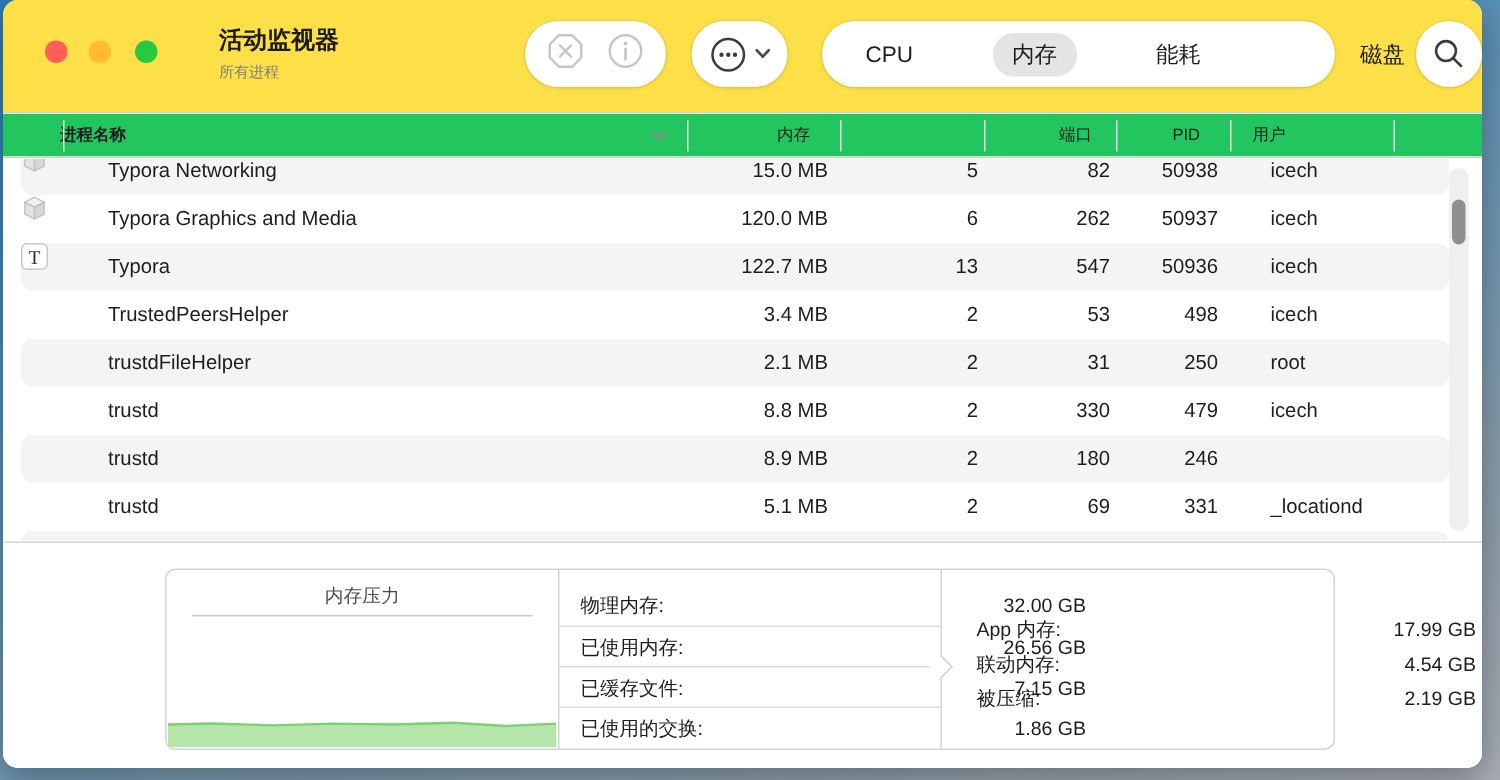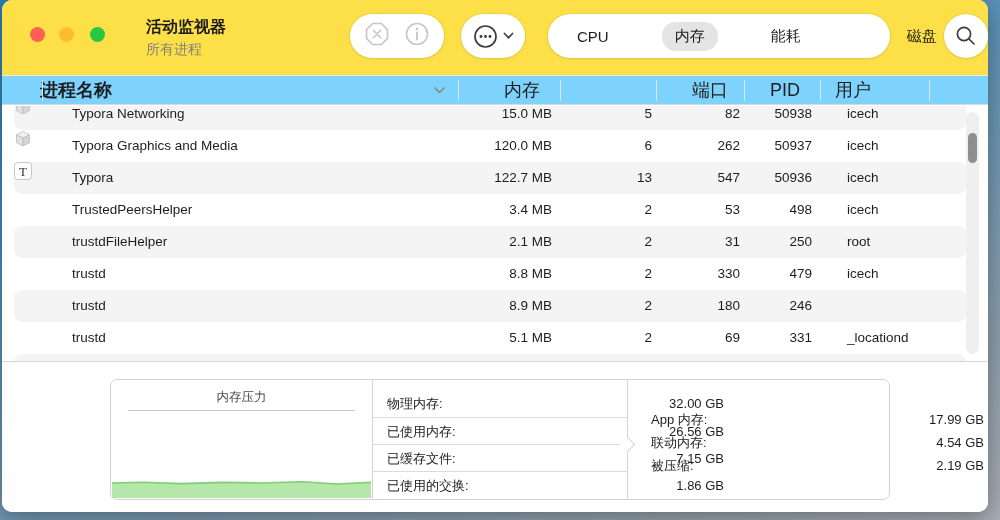--- a/index.html
+++ b/index.html
@@ -11,36 +11,36 @@
     background:#ffffff; border-radius:10px; overflow:hidden;
     box-shadow:0 6px 24px rgba(0,0,0,.35); }
 
   
   .titlebar { position:absolute; left:0; top:0; width:100%; height:75px; background:#fde047; }
   .tl { position:absolute; top:27px; width:15px; height:15px; border-radius:50%; }
   .tl.close { left:28px; background:#ff5f57; }
   .tl.min   { left:57px; background:#febc2e; }
   .tl.zoom  { left:88px; background:#28c840; }
   .win-title { position:absolute; left:144px; top:17px; font-size:16px; font-weight:700; color:#1c1c1e; }
-  .win-subtitle { position:absolute; left:144px; top:41px; font-size:14px; color:#7f7f7f;text-align:center; }
+  .win-subtitle { position:absolute; left:144px; top:41px; font-size:10px; color:#7f7f7f;text-align:center; }
 
   .pill { position:absolute; top:14px; height:44px; background:#ffffff; border-radius:22px;
     box-shadow:0 0 0 1px rgba(0,0,0,.05), 0 1px 3px rgba(0,0,0,.08);
     display:flex; align-items:center; justify-content:center; }
   .pill-disabled { left:348px; width:94px; gap:14px; }
   .pill-more { left:459px; width:64px; gap:5px; }
   .seg-pill { left:546px; width:342px; justify-content:space-between; padding:0 16px;gap:40px; }
   .seg { font-size:15px; color:#1d1d1f; padding:5px 13px; border-radius:14px; cursor:default; white-space:nowrap; }
   .seg.selected { background:#e4e4e5; }
   .seg-div { width:1px; height:18px; background:#d9d9d9; }
   .search-pill { left:942px; width:44px; }
 
   
-  .thead { position:absolute; left:0; top:75px; width:100%; height:30px; background:#7dd3fc;
-    border-top:1px solid #ededed; border-bottom:1px solid #d9d9d9; font-size:18px; color:#1d1d1f; }
+  .thead { position:absolute; left:0; top:75px; width:100%; height:30px; background:#22c55e;
+    border-top:1px solid #ededed; border-bottom:1px solid #d9d9d9; font-size:11px; color:#1d1d1f; }
   .th { position:absolute; top:0; height:29px; line-height:29px; }
   .th-sep { position:absolute; top:4px; width:1px; height:21px; background:#e3e3e3; }
   .sort-chevron { position:absolute; left:431px; top:10px; }
 
   
   .tbody { position:absolute; left:0; top:106px; width:100%; height:255px; overflow:hidden; background:#fff; }
   .row { position:absolute; left:12px; width:952px; height:32px; border-radius:8px;
     font-size:13.5px; color:#1d1d1f; }
   .row.stripe { background:#f4f4f4; }
   .cell { position:absolute; top:0; height:32px; line-height:32px; white-space:nowrap; }

